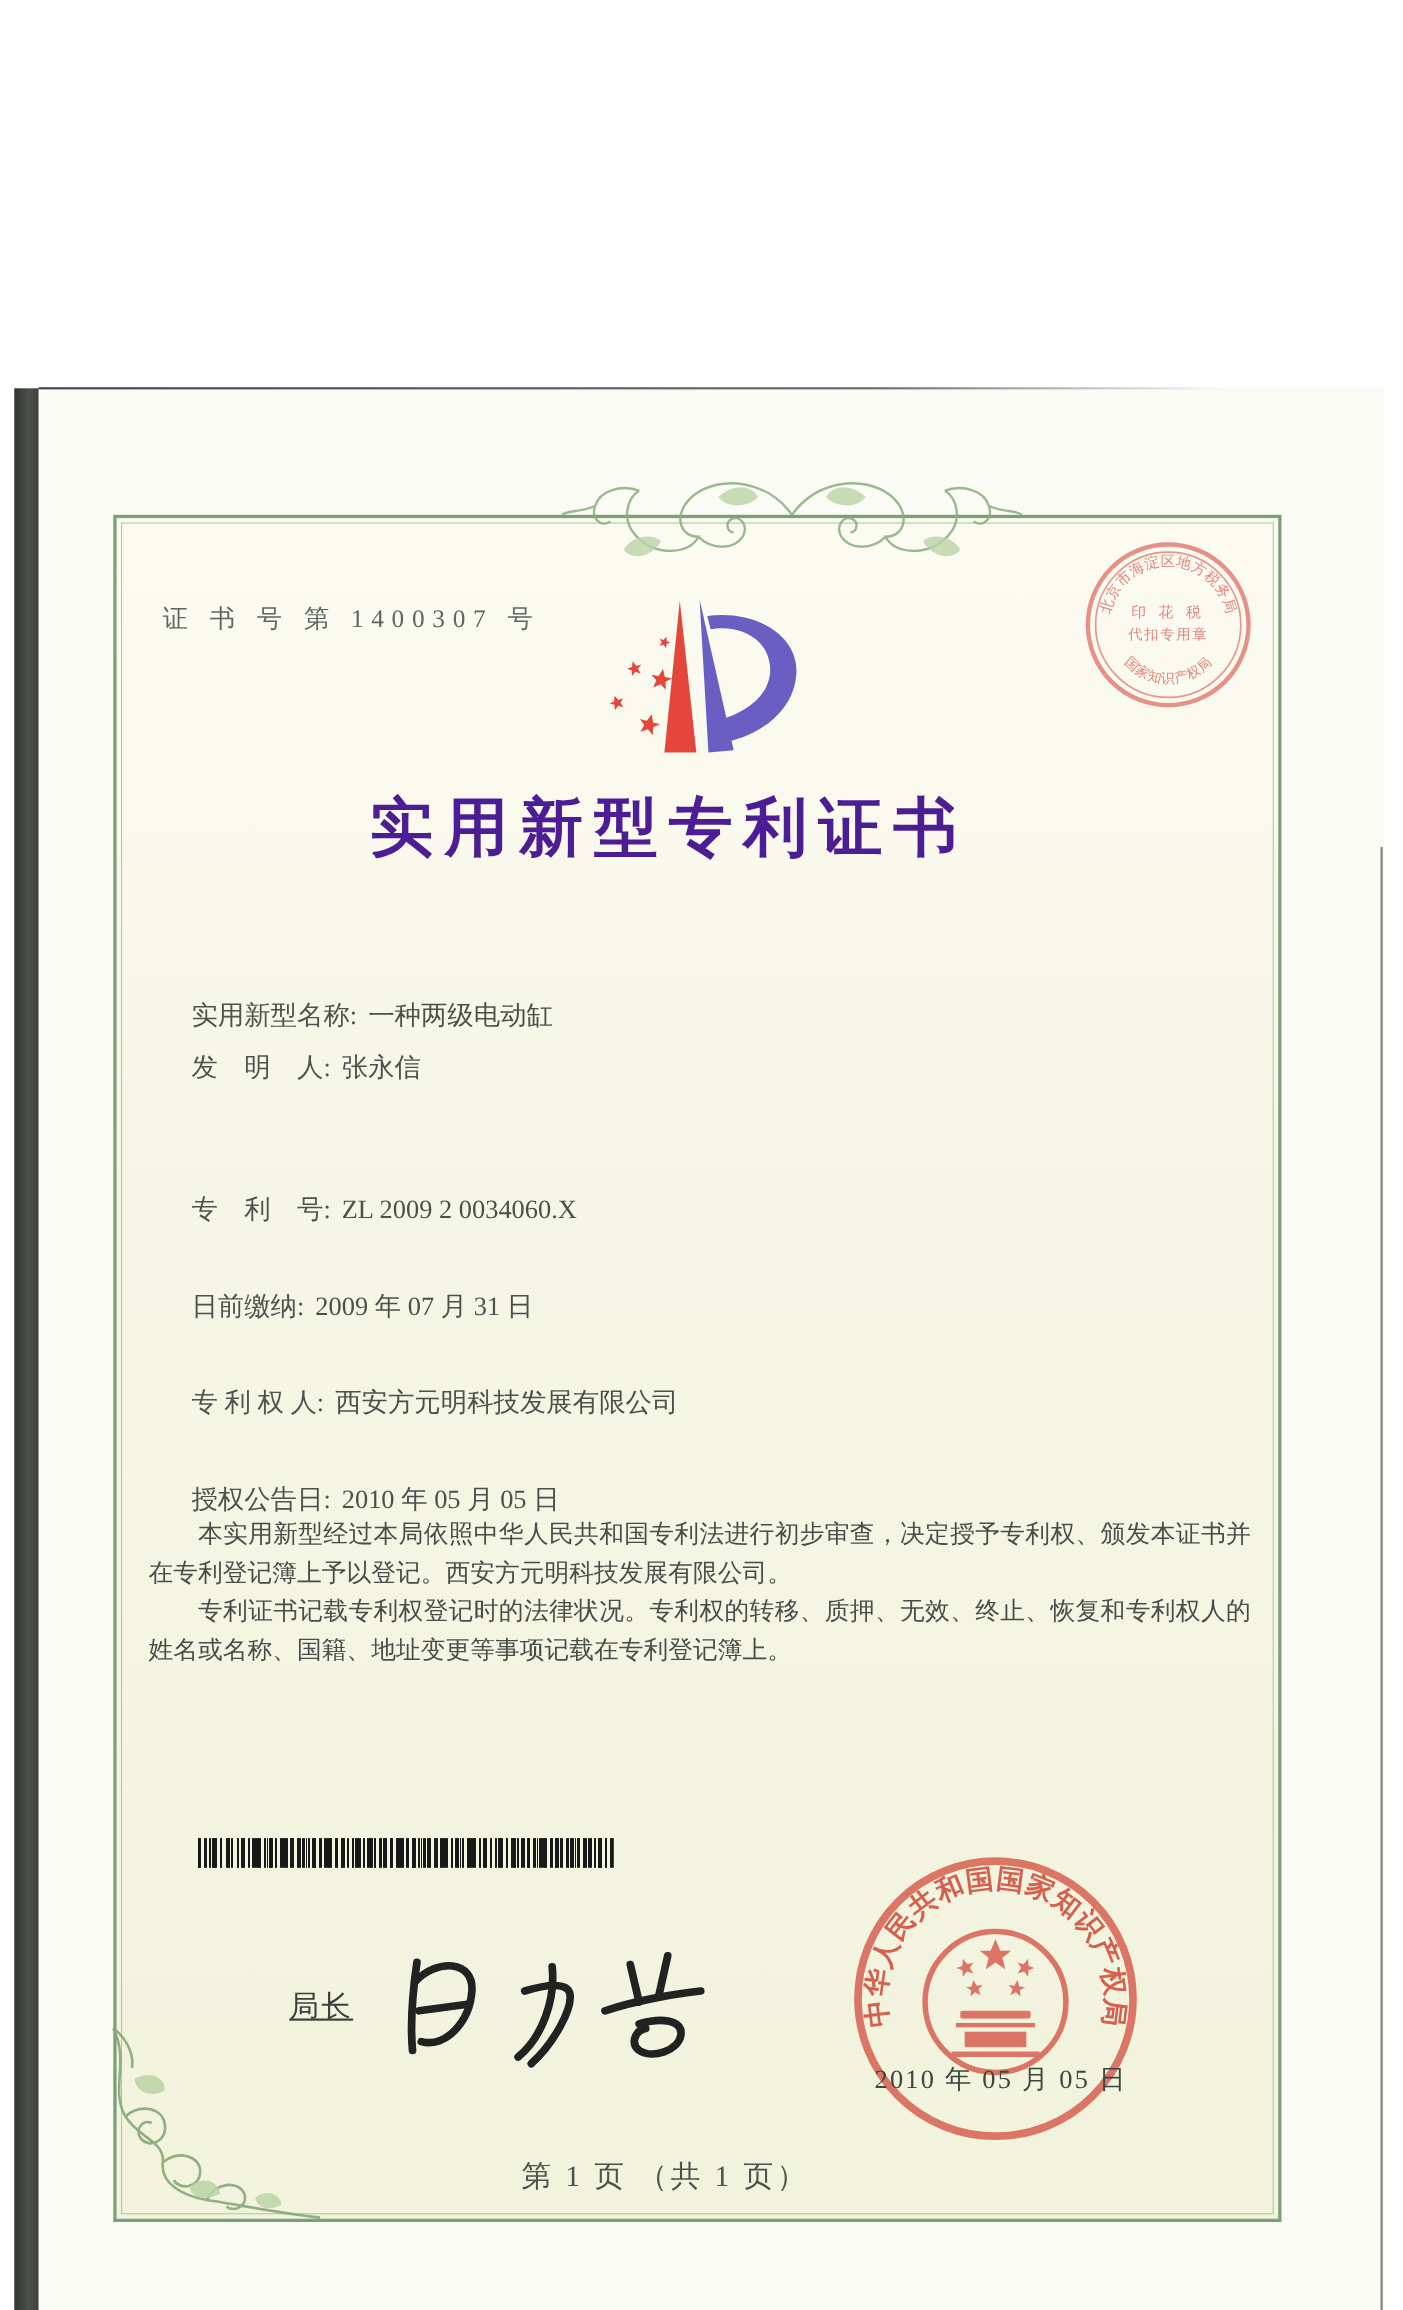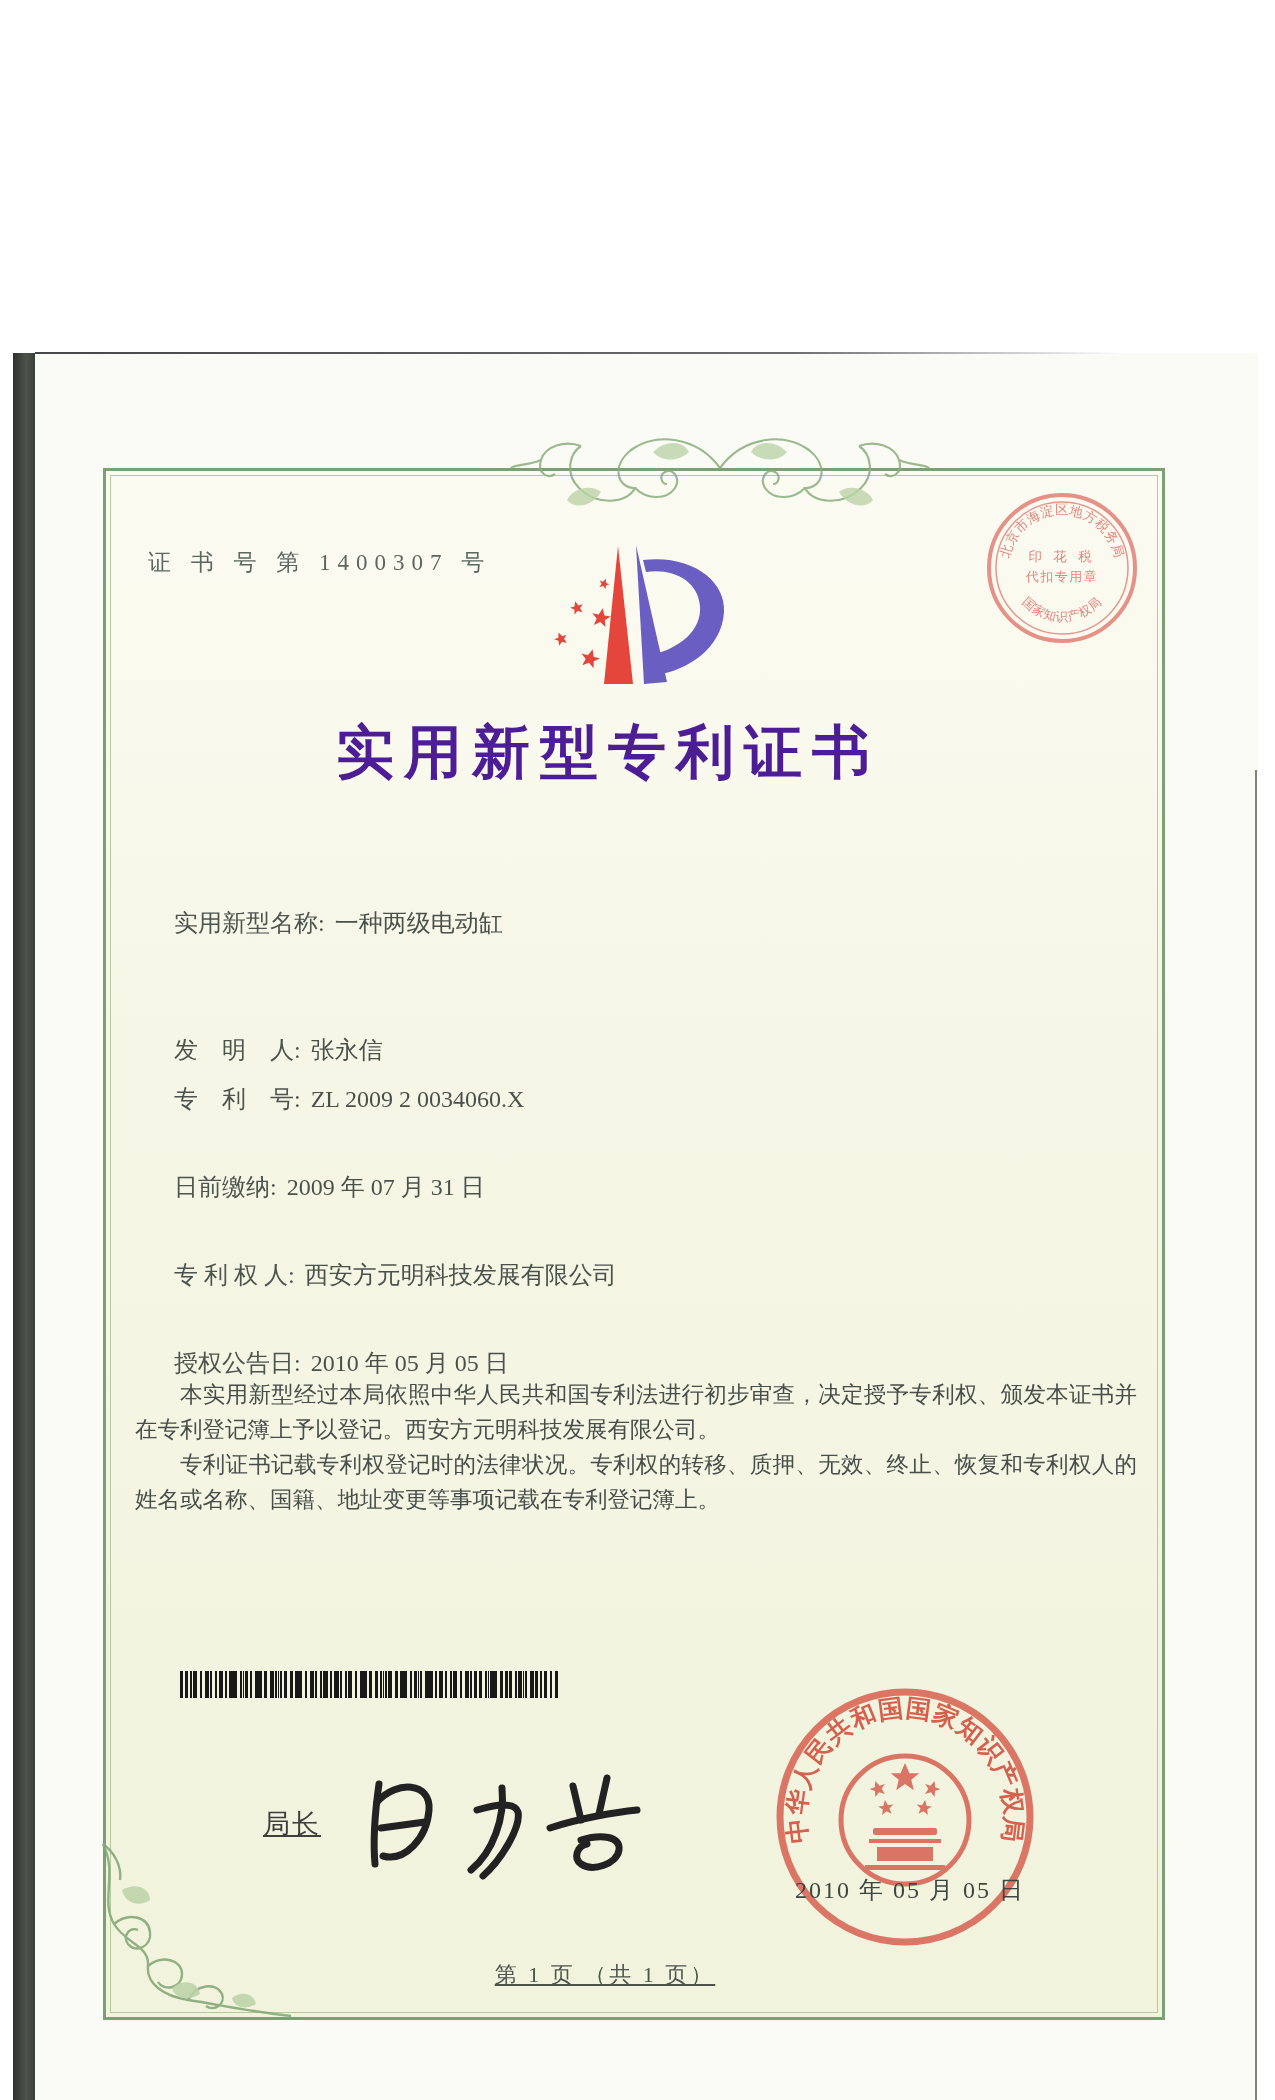--- a/index.html
+++ b/index.html
@@ -30,21 +30,21 @@
   #paragraphs{left:135px;top:1377px;width:1002px;font-size:22.5px;line-height:35px;
     color:#474e49;text-align:justify;}
   #paragraphs p{margin:0;text-indent:2em;}
   #barcode{left:180px;top:1671px;width:378px;height:27px;
     background:
       repeating-linear-gradient(90deg,#181818 0 2px,rgba(0,0,0,0) 2px 5px),
       repeating-linear-gradient(90deg,#181818 0 1px,rgba(0,0,0,0) 1px 7px),
       repeating-linear-gradient(90deg,#181818 0 3px,rgba(0,0,0,0) 3px 13px);}
   #director-label{left:263px;top:1806px;font-size:27px;color:#3e3f3c;letter-spacing:2px;text-decoration:underline;}
   #seal-date{left:795px;top:1874px;font-size:24px;color:#3d4641;letter-spacing:2px;white-space:pre;z-index:5;}
-  #footer{left:450px;top:1960px;width:310px;text-align:center;font-size:22px;color:#4c534d;letter-spacing:3px;white-space:pre;text-decoration:underline;}
+  #footer{left:450px;top:1960px;width:310px;text-align:center;font-size:27px;color:#4c534d;letter-spacing:3px;white-space:pre;}
   svg{display:block;}
 </style>
 </head>
 <body>
 
 <div id="root">
 
   <div class="abs" id="scan-page"></div>
   <div class="abs" id="spine-strip"></div>
   <div class="abs" id="page-top-edge"></div>
@@ -110,21 +110,21 @@
       <use href="#star" transform="translate(21 127) scale(0.7) rotate(-20)"></use>
       <use href="#star" transform="translate(50 147) scale(1.0) rotate(15)"></use>
     </g>
   </svg>
 
   <div class="abs" id="title">实用新型专利证书</div>
 
   <div class="field-row" style="top:880px;">
     <span class="field-label">实用新型名称:</span><span class="field-value">一种两级电动缸</span>
   </div>
-  <div class="field-row" style="top:1007px;text-align:right;">
+  <div class="field-row" style="top:927px;text-align:right;">
     <span class="field-label">发    明    人:</span><span class="field-value">张永信</span>
   </div>
   <div class="field-row" style="top:1056px;">
     <span class="field-label">专    利    号:</span><span class="field-value">ZL 2009 2 0034060.X</span>
   </div>
   <div class="field-row" style="top:1144px;">
     <span class="field-label">日前缴纳:</span><span class="field-value">2009 年 07 月 31 日</span>
   </div>
   <div class="field-row" style="top:1232px;">
     <span class="field-label">专 利 权 人:</span><span class="field-value">西安方元明科技发展有限公司</span>

